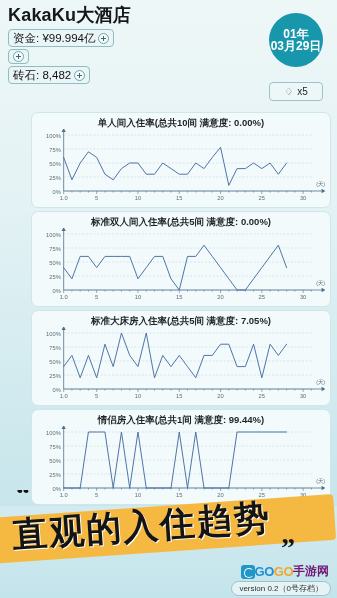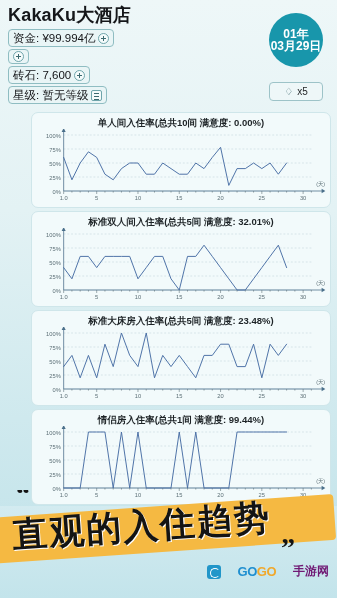--- a/index.html
+++ b/index.html
@@ -111,21 +111,21 @@
     font-size: 28px; font-weight: bold; color: #141414;
     font-family: "Liberation Serif", serif; line-height: 1;
   }
   .quote-close {
     position: absolute; right: 42px; bottom: 36px;
     font-size: 28px; font-weight: bold; color: #141414;
     font-family: "Liberation Serif", serif; line-height: 1;
   }
   .brand {
     position: absolute; right: 8px; bottom: 18px;
-    display: flex; align-items: center; gap: 17px;
+    display: flex; align-items: center; gap: 0;
   }
   .brand-mark {
     width: 14px; height: 14px; border-radius: 3px; background: #2196c9;
     position: relative;
   }
   .brand-mark::after {
     content: "";
     position: absolute; left: 3px; top: 3px; width: 8px; height: 8px;
     border: 1.5px solid #ffffff; border-radius: 50%;
     border-right-color: transparent;
@@ -149,30 +149,22 @@
 
   <div class="stat-list">
     <div class="stat-chip">
       <span>资金: ¥99.994亿</span>
       <span class="plus-icon"></span>
     </div>
     <div class="stat-chip">
       <span class="plus-icon"></span>
     </div>
     <div class="stat-chip">
-      <span>砖石: 7,600</span>
+      <span>砖石: 8,482</span>
       <span class="plus-icon"></span>
-    </div>
-    <div class="stat-chip">
-      <span>星级: 暂无等级</span>
-      <span class="list-icon">
-          <span></span>
-          <span></span>
-          <span></span>
-        </span>
     </div>
   </div>
 
   <div class="date-circle">
     <div>01年</div>
     <div>03月29日</div>
   </div>
 
   <div class="token-badge">
     <span class="glyph">♢</span>
@@ -234,21 +226,21 @@
         <text x="113.8" y="71.5" text-anchor="middle" font-size="6.2" fill="#5d7077" font-family="&quot;Liberation Sans&quot;, sans-serif">10</text>
         <text x="158.13333333333333" y="71.5" text-anchor="middle" font-size="6.2" fill="#5d7077" font-family="&quot;Liberation Sans&quot;, sans-serif">15</text>
         <text x="202.46666666666667" y="71.5" text-anchor="middle" font-size="6.2" fill="#5d7077" font-family="&quot;Liberation Sans&quot;, sans-serif">20</text>
         <text x="246.8" y="71.5" text-anchor="middle" font-size="6.2" fill="#5d7077" font-family="&quot;Liberation Sans&quot;, sans-serif">25</text>
         <text x="291.1333333333333" y="71.5" text-anchor="middle" font-size="6.2" fill="#5d7077" font-family="&quot;Liberation Sans&quot;, sans-serif">30</text>
         <text x="310" y="57" text-anchor="middle" font-size="5.8" fill="#5d7077" font-family="&quot;Liberation Sans&quot;, sans-serif">(天)</text>
         <polyline points="34.00,28.40 42.87,50.80 51.73,34.00 60.60,22.80 69.47,28.40 78.33,45.20 87.20,50.80 96.07,39.60 104.93,34.00 113.80,34.00 122.67,45.20 131.53,45.20 140.40,34.00 149.27,39.60 158.13,45.20 167.00,45.20 175.87,34.00 184.73,39.60 193.60,28.40 202.47,18.32 211.33,56.40 220.20,39.60 229.07,39.60 237.93,34.00 246.80,39.60 255.67,34.00 264.53,45.20 273.40,34.00" fill="none" stroke="#4a6fa5" stroke-width="1" stroke-linejoin="round" stroke-linecap="round"></polyline>
       </svg>
   </div>
   <div class="chart-card">
-    <div class="chart-title">标准双人间入住率(总共5间 满意度: 32.01%)</div>
+    <div class="chart-title">标准双人间入住率(总共5间 满意度: 0.00%)</div>
     <svg class="chart-svg" viewBox="0 0 320 78" preserveAspectRatio="none">
         <line x1="34" y1="62" x2="300" y2="62" stroke="#b9cfd6" stroke-width="0.5" stroke-dasharray="none"></line>
         <text x="31" y="64.6" text-anchor="end" font-size="6.2" fill="#5d7077" font-family="&quot;Liberation Sans&quot;, sans-serif">0%</text>
         <line x1="34" y1="48" x2="300" y2="48" stroke="#b9cfd6" stroke-width="0.5" stroke-dasharray="2,2"></line>
         <text x="31" y="50.6" text-anchor="end" font-size="6.2" fill="#5d7077" font-family="&quot;Liberation Sans&quot;, sans-serif">25%</text>
         <line x1="34" y1="34" x2="300" y2="34" stroke="#b9cfd6" stroke-width="0.5" stroke-dasharray="2,2"></line>
         <text x="31" y="36.6" text-anchor="end" font-size="6.2" fill="#5d7077" font-family="&quot;Liberation Sans&quot;, sans-serif">50%</text>
         <line x1="34" y1="20" x2="300" y2="20" stroke="#b9cfd6" stroke-width="0.5" stroke-dasharray="2,2"></line>
         <text x="31" y="22.6" text-anchor="end" font-size="6.2" fill="#5d7077" font-family="&quot;Liberation Sans&quot;, sans-serif">75%</text>
         <line x1="34" y1="6" x2="300" y2="6" stroke="#b9cfd6" stroke-width="0.5" stroke-dasharray="2,2"></line>
@@ -293,21 +285,21 @@
         <text x="113.8" y="71.5" text-anchor="middle" font-size="6.2" fill="#5d7077" font-family="&quot;Liberation Sans&quot;, sans-serif">10</text>
         <text x="158.13333333333333" y="71.5" text-anchor="middle" font-size="6.2" fill="#5d7077" font-family="&quot;Liberation Sans&quot;, sans-serif">15</text>
         <text x="202.46666666666667" y="71.5" text-anchor="middle" font-size="6.2" fill="#5d7077" font-family="&quot;Liberation Sans&quot;, sans-serif">20</text>
         <text x="246.8" y="71.5" text-anchor="middle" font-size="6.2" fill="#5d7077" font-family="&quot;Liberation Sans&quot;, sans-serif">25</text>
         <text x="291.1333333333333" y="71.5" text-anchor="middle" font-size="6.2" fill="#5d7077" font-family="&quot;Liberation Sans&quot;, sans-serif">30</text>
         <text x="310" y="57" text-anchor="middle" font-size="5.8" fill="#5d7077" font-family="&quot;Liberation Sans&quot;, sans-serif">(天)</text>
         <polyline points="34.00,39.60 42.87,50.80 51.73,28.40 60.60,28.40 69.47,39.60 78.33,28.40 87.20,28.40 96.07,28.40 104.93,28.40 113.80,50.80 122.67,39.60 131.53,28.40 140.40,28.40 149.27,50.80 158.13,62.00 167.00,28.40 175.87,28.40 184.73,17.20 193.60,28.40 202.47,39.60 211.33,50.80 220.20,62.00 229.07,62.00 237.93,50.80 246.80,39.60 255.67,28.40 264.53,17.20 273.40,39.60" fill="none" stroke="#4a6fa5" stroke-width="1" stroke-linejoin="round" stroke-linecap="round"></polyline>
       </svg>
   </div>
   <div class="chart-card">
-    <div class="chart-title">标准大床房入住率(总共5间 满意度: 23.48%)</div>
+    <div class="chart-title">标准大床房入住率(总共5间 满意度: 7.05%)</div>
     <svg class="chart-svg" viewBox="0 0 320 78" preserveAspectRatio="none">
         <line x1="34" y1="62" x2="300" y2="62" stroke="#b9cfd6" stroke-width="0.5" stroke-dasharray="none"></line>
         <text x="31" y="64.6" text-anchor="end" font-size="6.2" fill="#5d7077" font-family="&quot;Liberation Sans&quot;, sans-serif">0%</text>
         <line x1="34" y1="48" x2="300" y2="48" stroke="#b9cfd6" stroke-width="0.5" stroke-dasharray="2,2"></line>
         <text x="31" y="50.6" text-anchor="end" font-size="6.2" fill="#5d7077" font-family="&quot;Liberation Sans&quot;, sans-serif">25%</text>
         <line x1="34" y1="34" x2="300" y2="34" stroke="#b9cfd6" stroke-width="0.5" stroke-dasharray="2,2"></line>
         <text x="31" y="36.6" text-anchor="end" font-size="6.2" fill="#5d7077" font-family="&quot;Liberation Sans&quot;, sans-serif">50%</text>
         <line x1="34" y1="20" x2="300" y2="20" stroke="#b9cfd6" stroke-width="0.5" stroke-dasharray="2,2"></line>
         <text x="31" y="22.6" text-anchor="end" font-size="6.2" fill="#5d7077" font-family="&quot;Liberation Sans&quot;, sans-serif">75%</text>
         <line x1="34" y1="6" x2="300" y2="6" stroke="#b9cfd6" stroke-width="0.5" stroke-dasharray="2,2"></line>
@@ -425,13 +417,14 @@
   <div class="quote-open">“</div>
   <div class="banner-text">直观的入住趋势</div>
   <div class="quote-close">”</div>
 
   <div class="brand">
     <span class="brand-mark"></span>
     <span class="brand-go"><span>GO</span><span class="g2">GO</span></span>
     <span class="brand-cn">手游网</span>
   </div>
 
+  <div class="version-pill">version 0.2（0号存档）</div>
 </div>
 
 </body></html>

